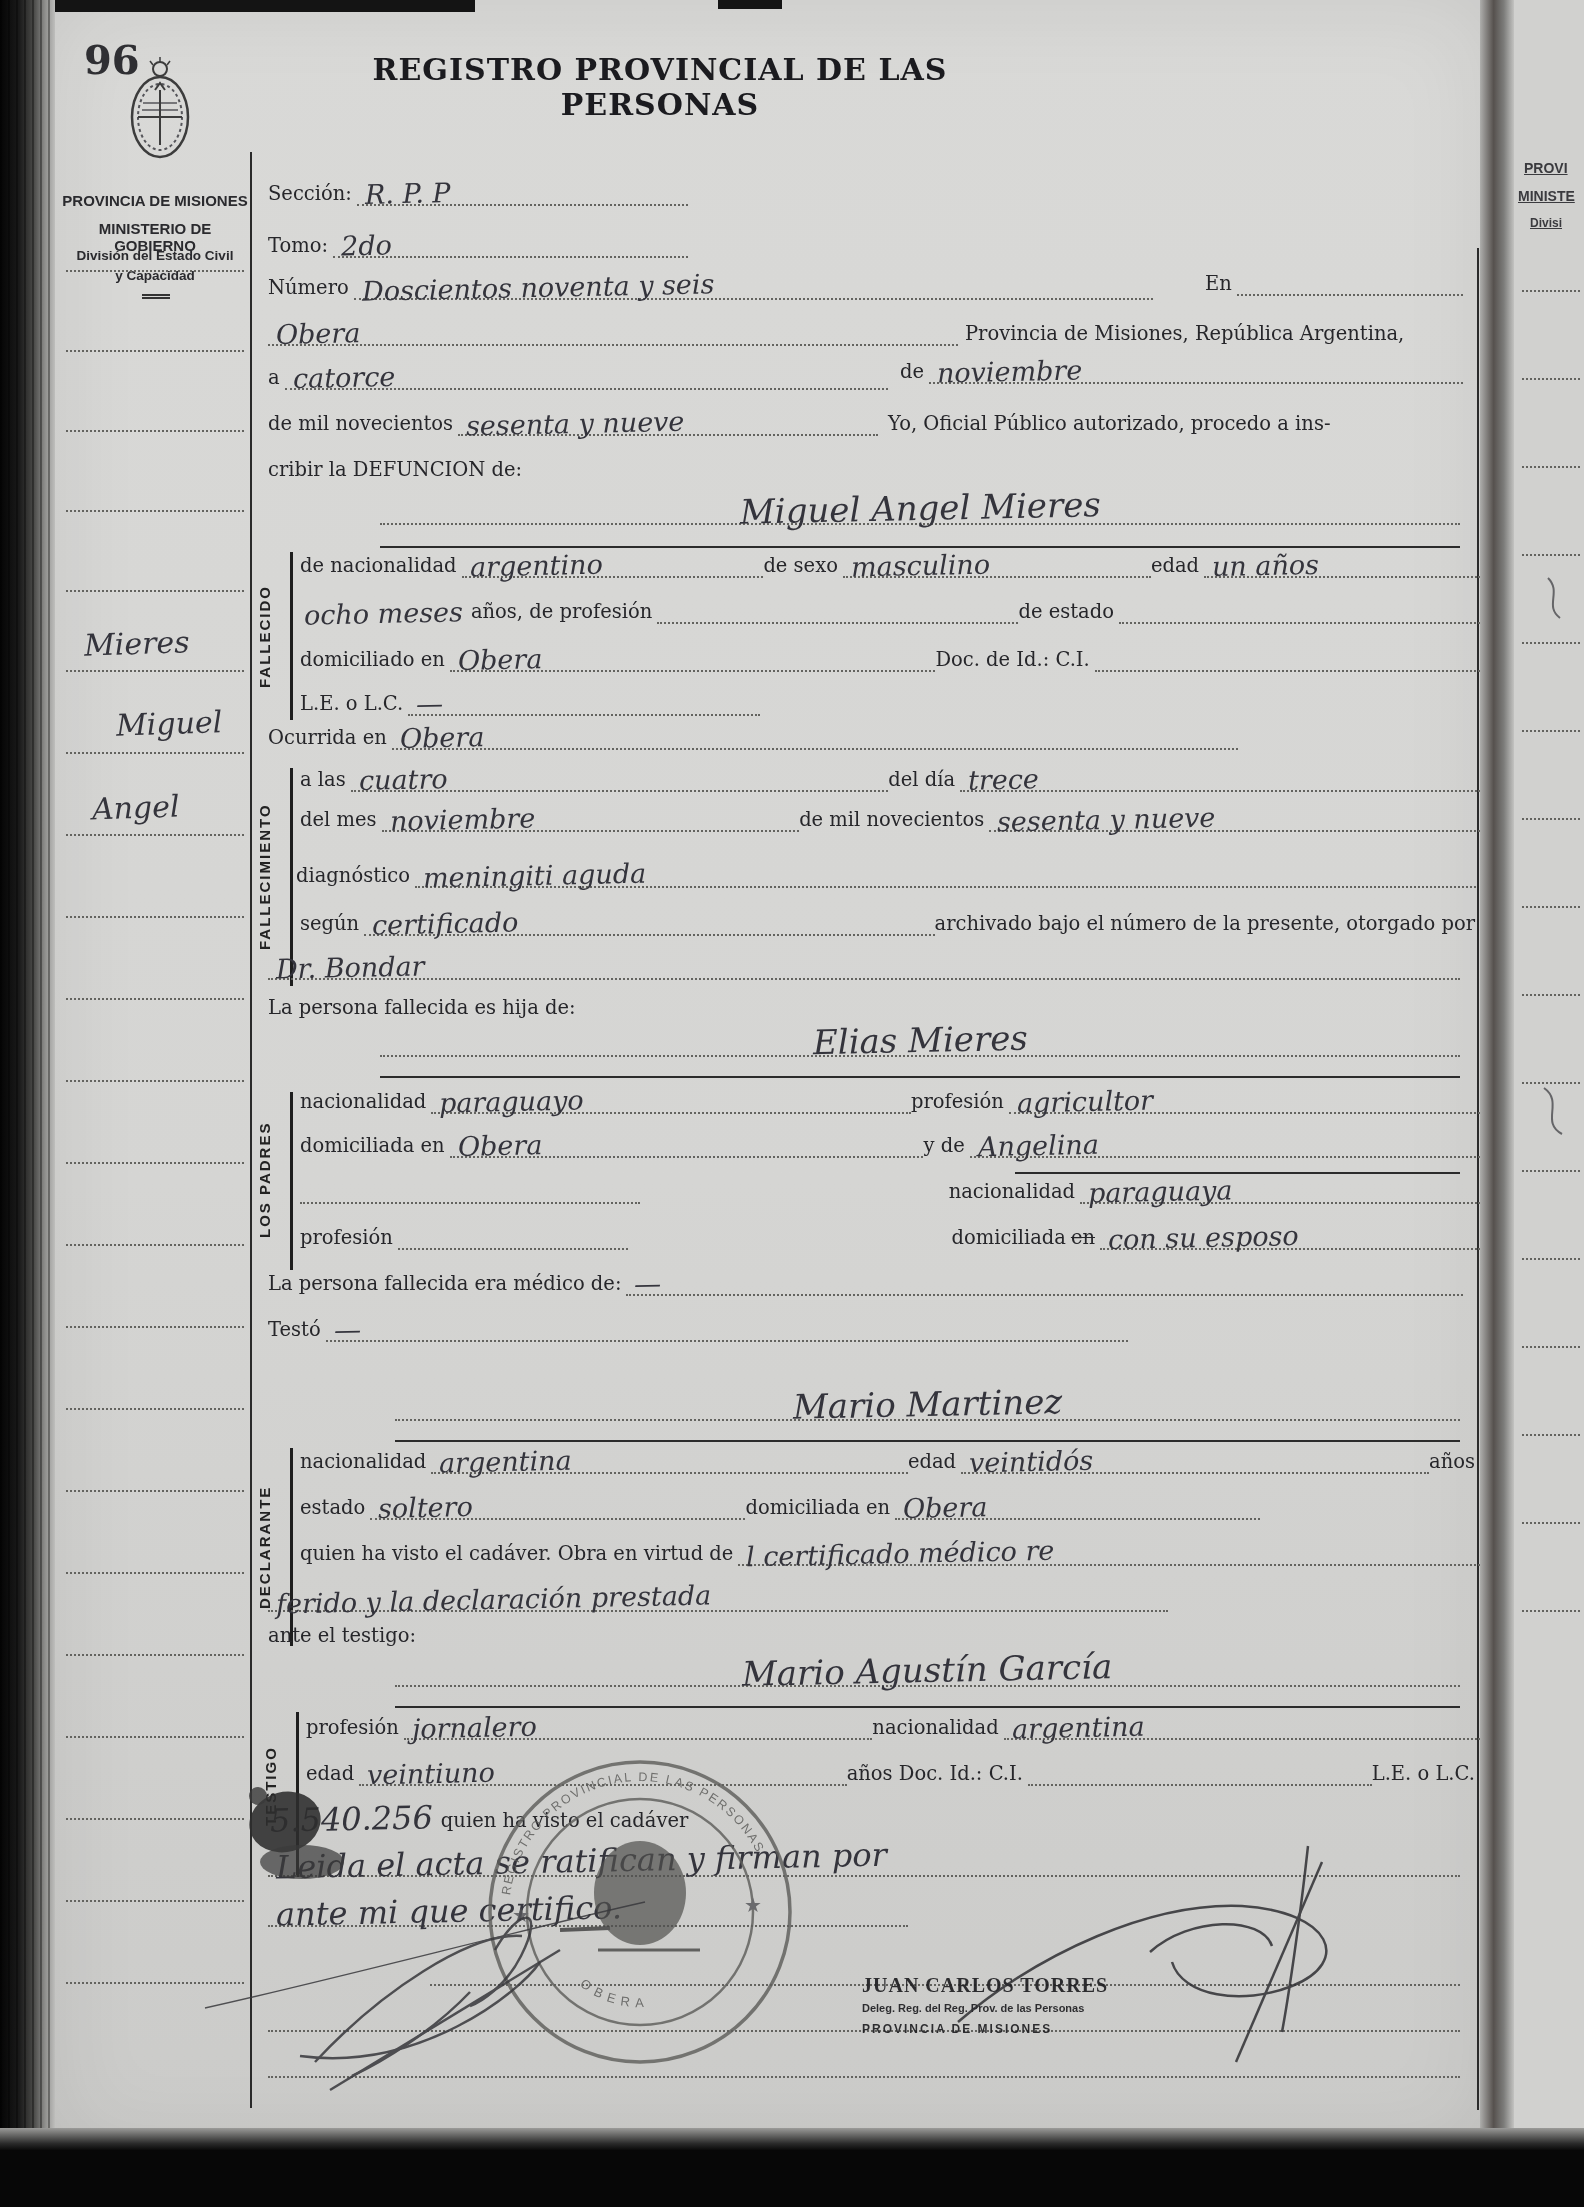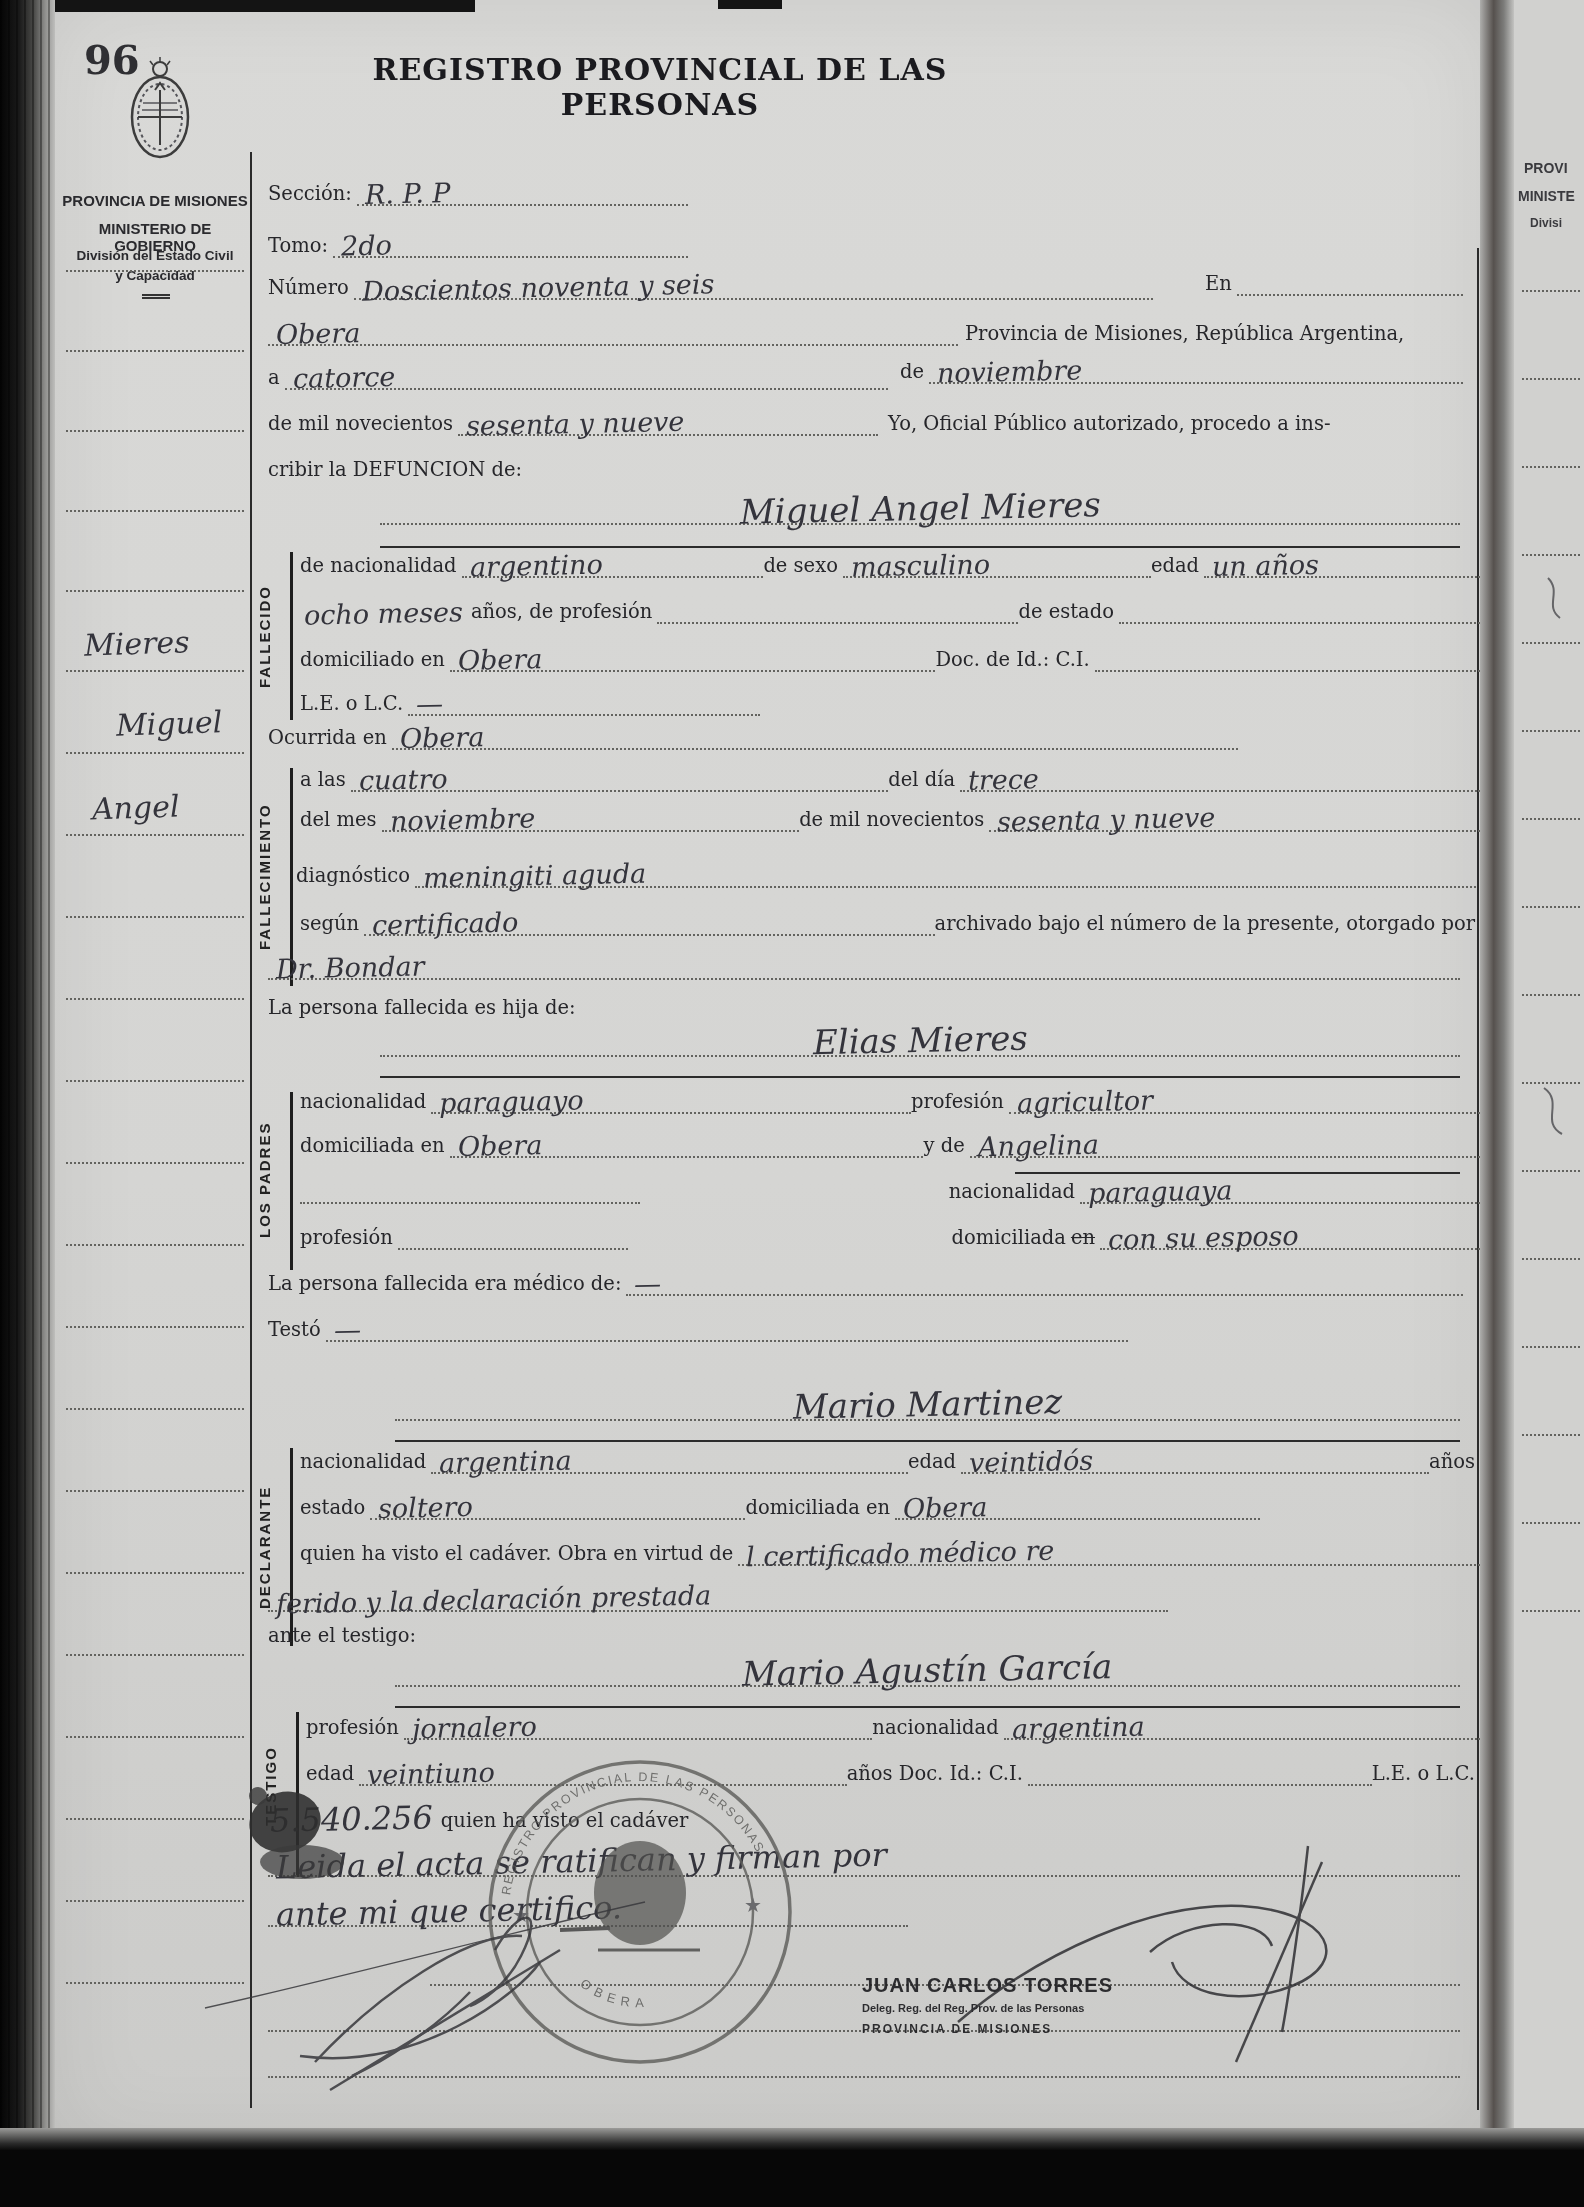--- a/index.html
+++ b/index.html
@@ -35,21 +35,21 @@
   .solid { position:absolute; height:2px; background:#2b2b2b; }
   .dot { position:absolute; border-top:2px dotted #63635f; height:0; }
   .struck { text-decoration:line-through; }
   .lh { position:absolute; left:62px; width:186px; text-align:center;
         font-family:"Liberation Sans",sans-serif; font-weight:bold; color:#2a2a2e; }
   .title { position:absolute; left:330px; top:52px; width:660px; text-align:center;
            font-weight:bold; font-size:30px; letter-spacing:1px; color:#1b1b1f; }
   .pagenum { position:absolute; left:84px; top:36px; font-size:40px; font-weight:bold; color:#2f2f33; }
   .marginhw { position:absolute; font-style:italic; font-size:30px; color:#34343c;
               transform:rotate(-2deg); }
-  .np { position:absolute; font-family:"Liberation Sans",sans-serif; font-weight:bold; color:#3a3a3e; }
+  .np { position:absolute; font-family:"Liberation Sans",sans-serif; font-weight:bold; color:#3a3a3e;text-decoration:underline; }
   .stamptxt { position:absolute; font-family:"Liberation Sans",sans-serif; font-weight:bold;
               color:#1f1f22; filter:blur(0.4px); opacity:.92; white-space:nowrap; }
   .footedge { position:absolute; left:0; top:2128px; width:1584px; height:22px;
               background:linear-gradient(180deg,#9b9b99,#2b2b2b 70%,#0a0a0a); }
   .footbar { position:absolute; left:0; top:2150px; width:1584px; height:57px; background:#070707; }
   .footcode { position:absolute; left:0; top:2157px; width:1584px; text-align:center;
               font-family:"DejaVu Sans",sans-serif; font-size:28px; color:#ededed; letter-spacing:1px; }
   svg.overlay { position:absolute; left:0; top:0; pointer-events:none; }
 </style>
 </head>
@@ -409,21 +409,21 @@
   <div class="row" style="left:268px;top:1892px;width:640px;">
     <span class="ul">
         <span class="hw" style="font-size:32px;">ante mi que certifico.</span>
         <span class="sp"></span>
       </span>
   </div>
   <div class="dot" style="left:430px;top:1984px;width:1030px;"></div>
   <div class="dot" style="left:268px;top:2030px;width:1192px;"></div>
   <div class="dot" style="left:268px;top:2076px;width:1192px;"></div>
 
-  <div class="stamptxt" style="left:862px;top:1974px;font-size:20px;letter-spacing:1px;">JUAN CARLOS TORRES</div>
+  <div class="stamptxt" style="left:862px;top:1974px;font-size:20px;letter-spacing:1px;font-family:Liberation Serif, serif;">JUAN CARLOS TORRES</div>
   <div class="stamptxt" style="left:862px;top:2002px;font-size:11px;">Deleg. Reg. del Reg. Prov. de las Personas</div>
   <div class="stamptxt" style="left:862px;top:2022px;font-size:12px;letter-spacing:2px;">PROVINCIA DE MISIONES</div>
 
   <div class="np" style="left:1524px;top:160px;font-size:14px;">PROVI</div>
   <div class="np" style="left:1518px;top:188px;font-size:14px;">MINISTE</div>
   <div class="np" style="left:1530px;top:216px;font-size:12px;">Divisi</div>
   <div class="dot" style="left:1522px;top:290px;width:58px;"></div>
   <div class="dot" style="left:1522px;top:378px;width:58px;"></div>
   <div class="dot" style="left:1522px;top:466px;width:58px;"></div>
   <div class="dot" style="left:1522px;top:554px;width:58px;"></div>

